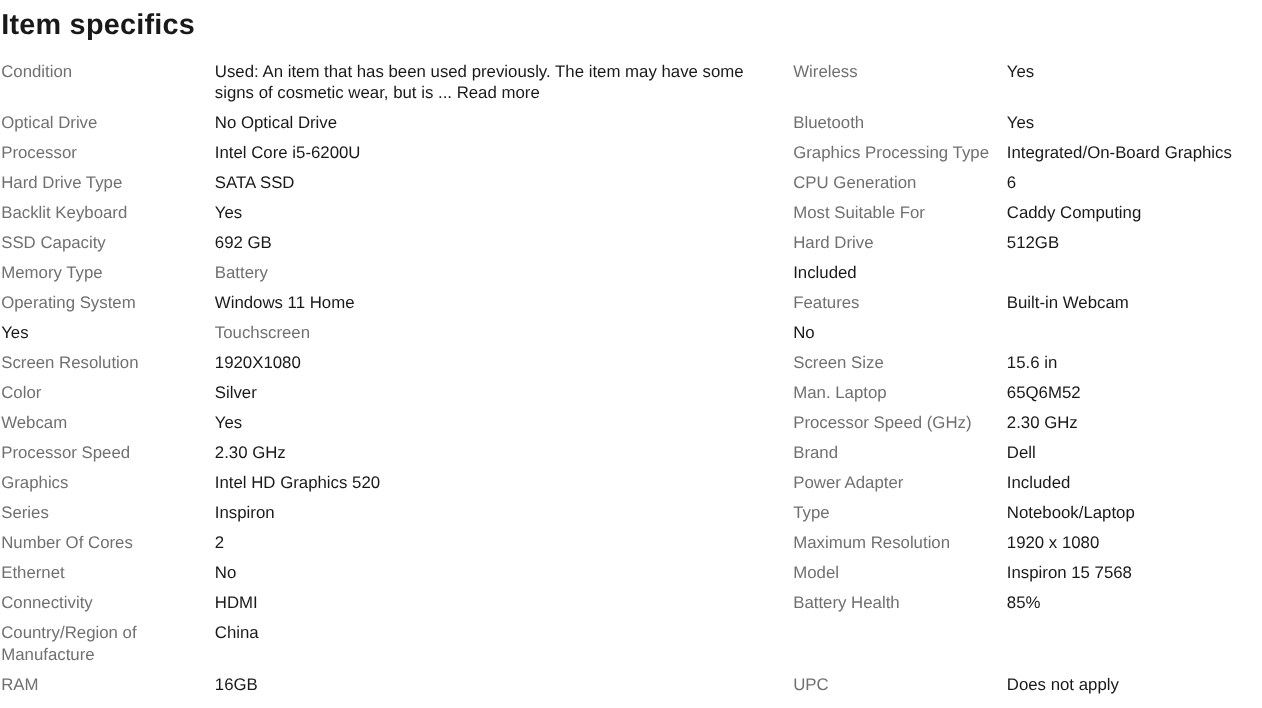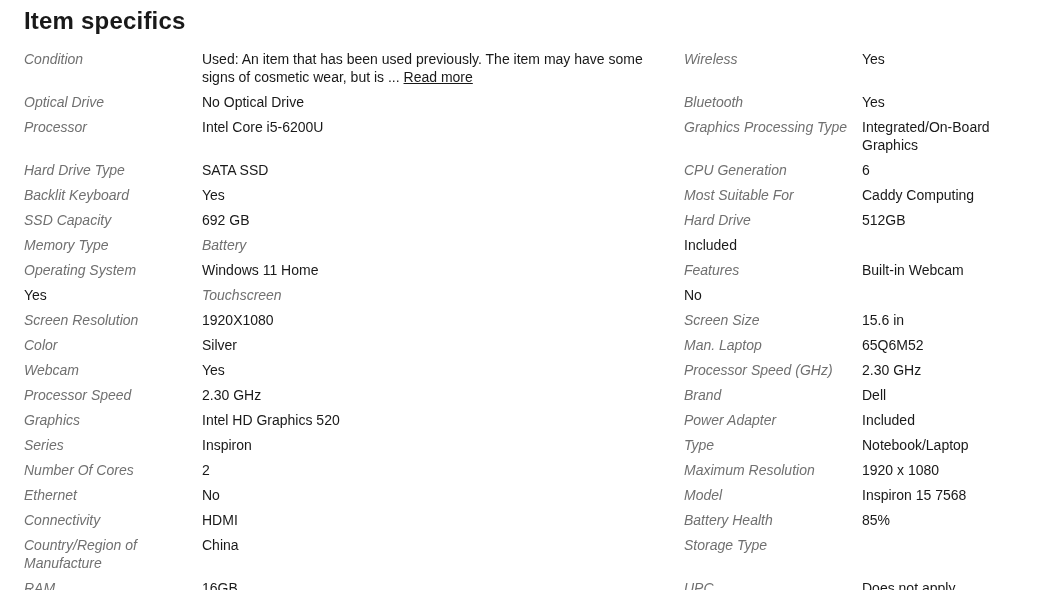--- a/index.html
+++ b/index.html
@@ -11,21 +11,21 @@
   * { box-sizing: border-box; }
   html, body {
     margin: 0;
     padding: 0;
     background: var(--bg-color);
     font-family: "Liberation Sans", sans-serif;
   }
   .page {
     width: 1052px;
     height: 590px;
-    padding: 6px 8px 0 24px;
+    padding: 6px 8px 0 1px;
     overflow: hidden;
     background: var(--bg-color);
   }
   .title {
     margin: 0 0 15px 0;
     font-size: 24px;
     line-height: 29px;
     font-weight: 700;
     letter-spacing: 0.2px;
     color: var(--title-color);
@@ -36,32 +36,30 @@
   .spec-row {
     display: grid;
     grid-template-columns: 178px 482px 178px 1fr;
     margin-bottom: 7px;
     font-size: 14px;
     line-height: 18px;
   }
   .spec-label {
     color: var(--label-color);
     padding-right: 14px;
-    font-style: italic;
   }
   .spec-value {
     color: var(--value-color);
     padding-right: 10px;
   }
   .spec-value.left {
     max-width: 470px;
   }
   .read-more {
     color: var(--value-color);
-    text-decoration: underline;
     cursor: pointer;
   }
 </style>
 </head>
 <body>
 
 <div class="page">
   <h1 class="title">Item specifics</h1>
   <div class="specs">
       <div class="spec-row">
@@ -166,21 +164,20 @@
       </div>
       <div class="spec-row">
         <div class="spec-label">Connectivity</div>
         <div class="spec-value left">HDMI</div>
         <div class="spec-label">Battery Health</div>
         <div class="spec-value">85%</div>
       </div>
       <div class="spec-row">
         <div class="spec-label">Country/Region of Manufacture</div>
         <div class="spec-value left">China</div>
-        <div class="spec-label">Storage Type</div>
       </div>
       <div class="spec-row">
         <div class="spec-label">RAM</div>
         <div class="spec-value left">16GB</div>
         <div class="spec-label">UPC</div>
         <div class="spec-value">Does not apply</div>
       </div>
     </div>
 </div>
 

